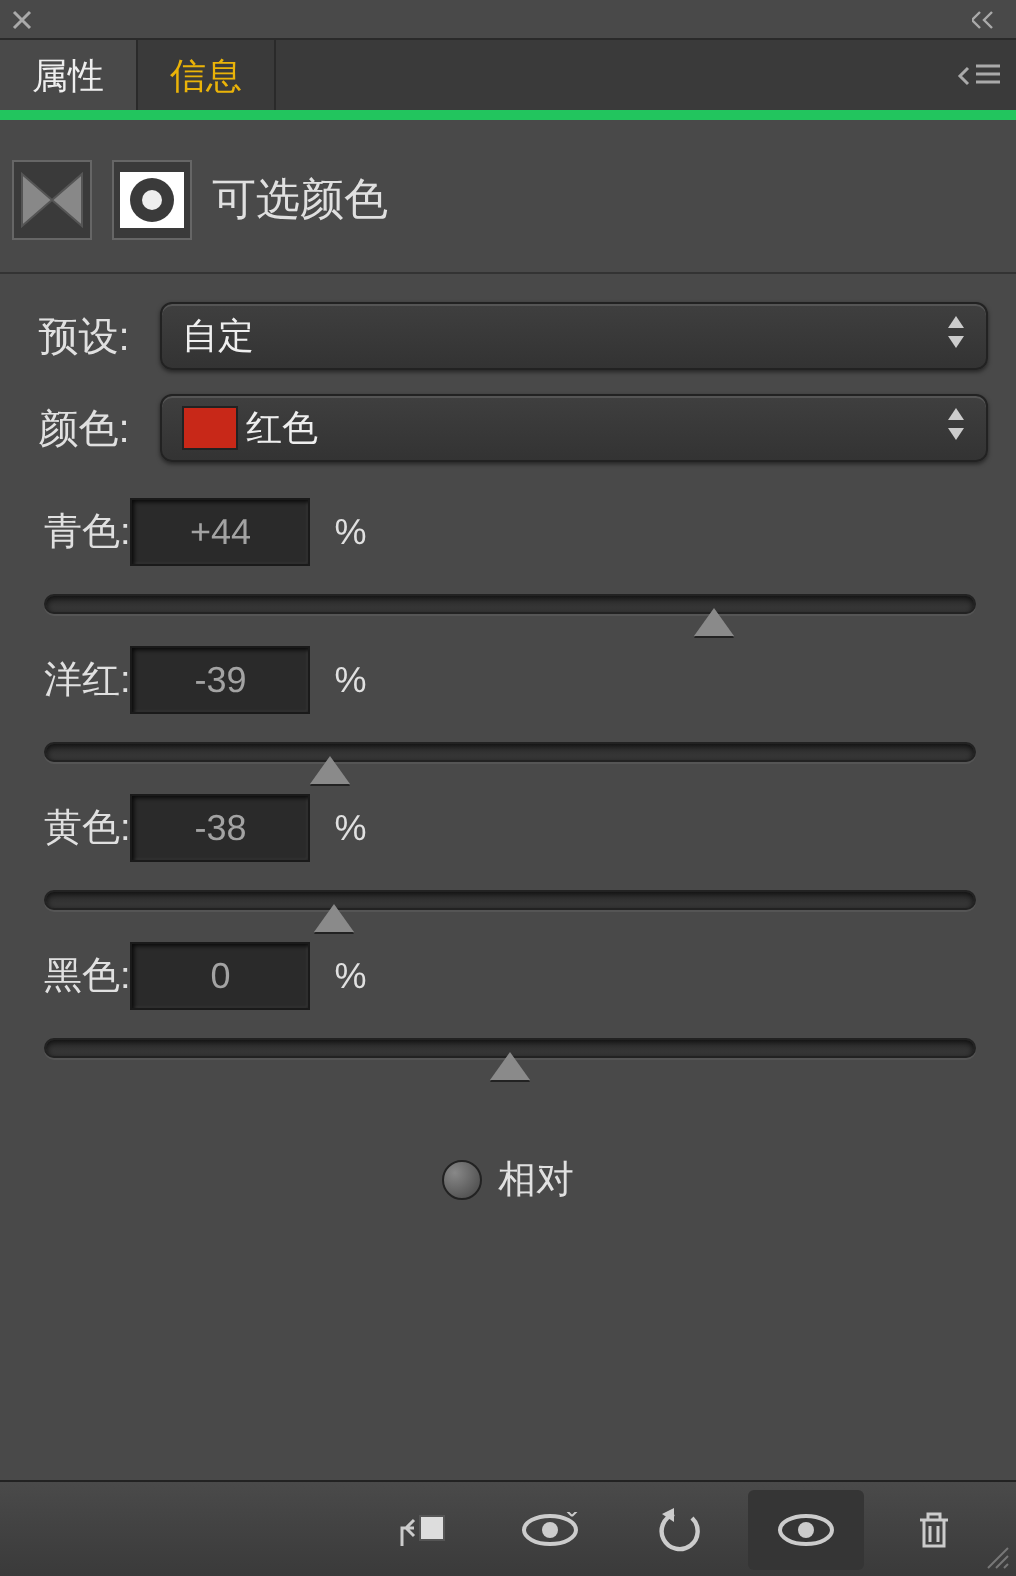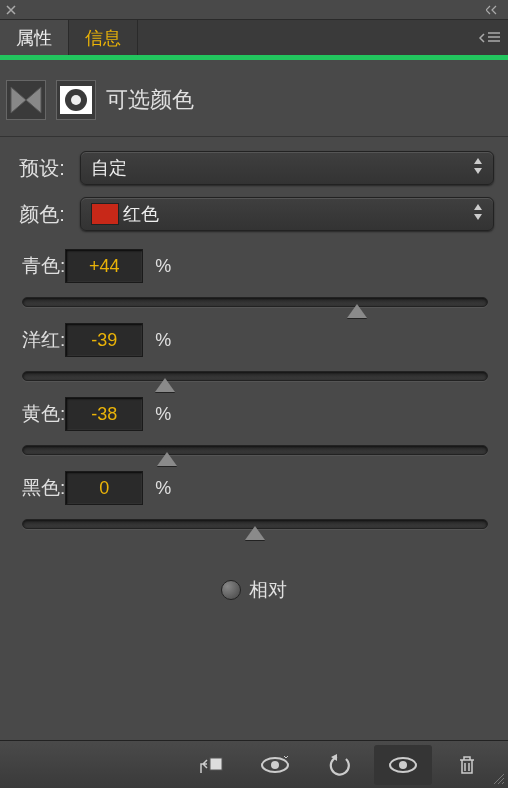--- a/index.html
+++ b/index.html
@@ -72,25 +72,25 @@
   .swatch {
     width: 28px; height: 22px; background: #c82818;
     border: 1px solid #222; margin-right: 4px;
   }
   .sliders { padding: 6px 20px 10px 22px; }
   .sl-block { margin-bottom: 16px; }
   .sl-head { display: flex; align-items: center; justify-content: flex-start; margin-bottom: 14px; }
   .sl-label { font-size: 19px; }
   .sl-right { display: flex; align-items: center; gap: 12px; }
   .val-box {
-    width: 78px; height: 34px;
+    width: 90px; height: 34px;
     background: #2a2a2a;
     border: 1px solid #1a1a1a;
     box-shadow: inset 1px 1px 2px rgba(0,0,0,.8), inset -1px -1px 1px rgba(255,255,255,.05);
-    color: #eab308; font-size: 18px;
+    color: #a3a3a3; font-size: 18px;
     text-align: center;
     padding: 4px;
   }
   .pct { font-size: 18px; width: 18px; }
   .track {
     position: relative;
     height: 10px;
     background: linear-gradient(#2c2c2c,#3a3a3a);
     border-radius: 5px;
     border: 1px solid #222;

